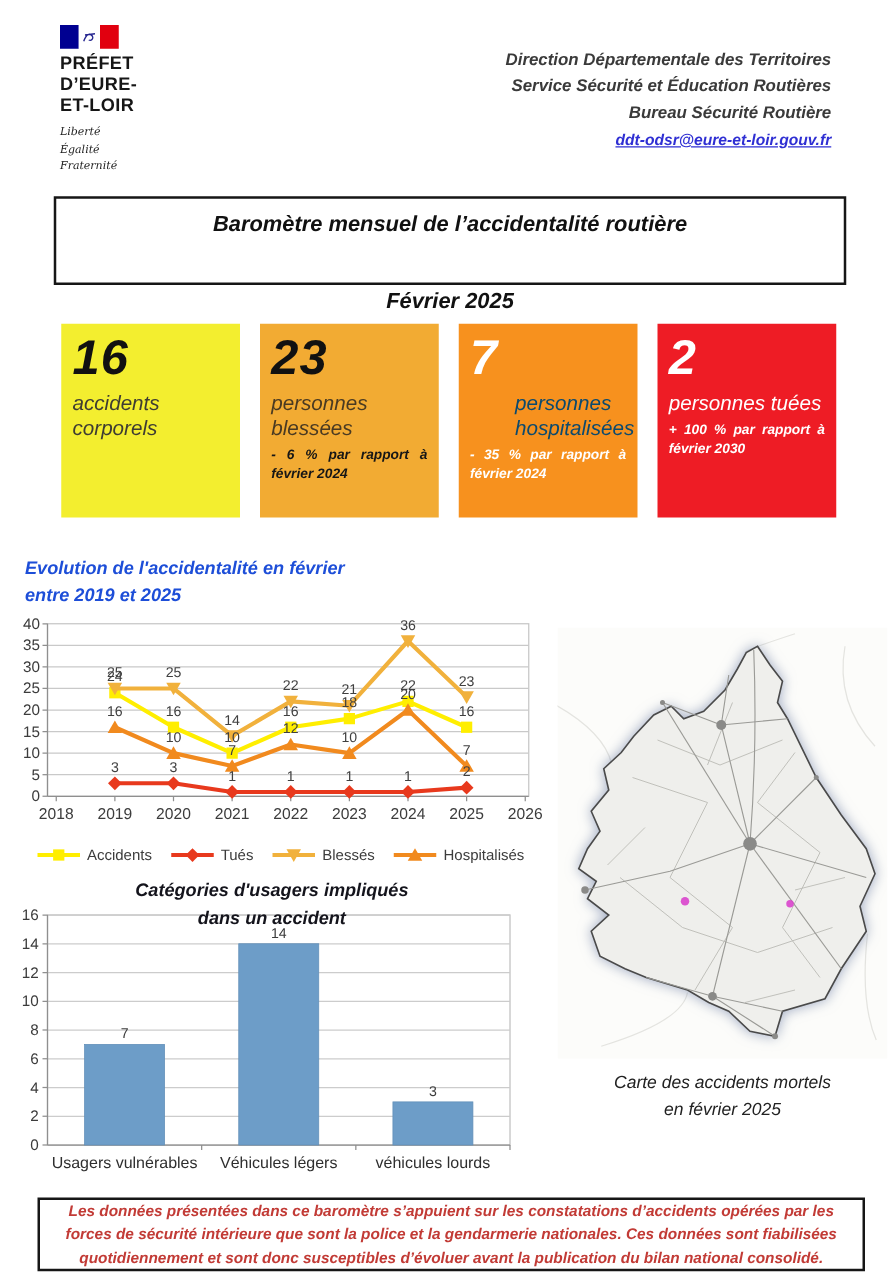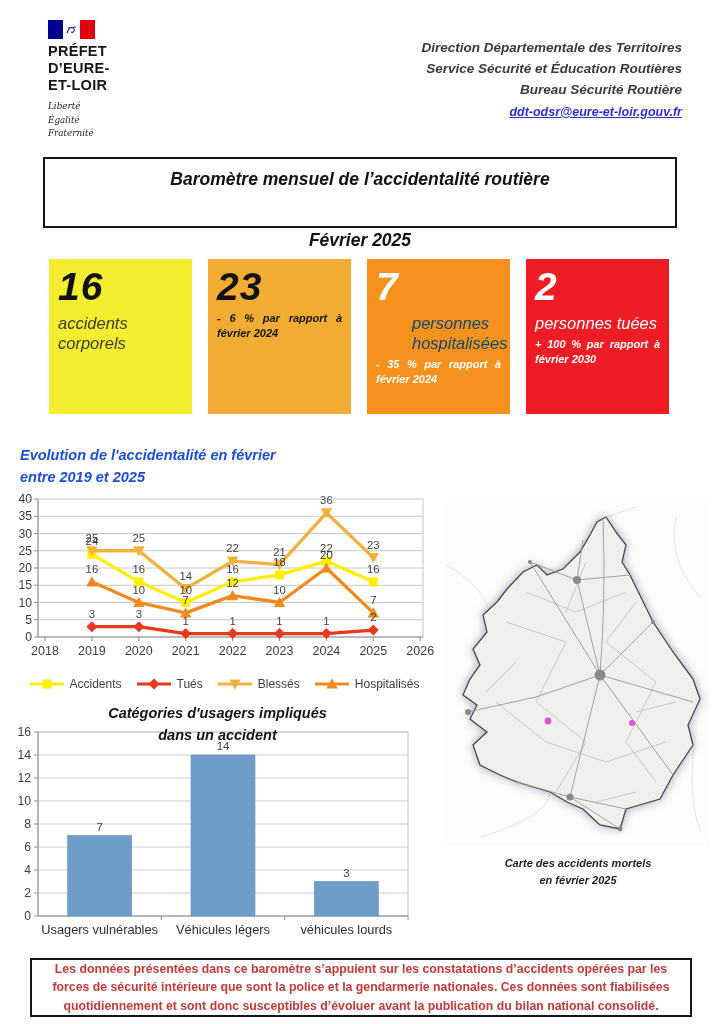--- a/index.html
+++ b/index.html
@@ -10,21 +10,21 @@
   
   .gov-logo{position:absolute;left:48px;top:20px;width:130px;}
   .flag{display:flex;width:47px;height:19px;margin-bottom:4px;}
   .flag .b{width:15px;background:#000091;}
   .flag .w{width:17px;background:#ffffff;position:relative;}
   .flag .r{width:15px;background:#e1000f;}
   .pref-name{font-weight:bold;font-size:14.5px;line-height:1.16;letter-spacing:.3px;
     color:#161616;white-space:pre-line;}
   .motto{font-family:"DejaVu Serif",serif;font-style:italic;font-size:8.8px;
     line-height:1.5;margin-top:7px;white-space:pre-line;color:#222;}
-  .header-right{position:absolute;top:38px;right:35px;text-align:right;
+  .header-right{position:absolute;top:38px;right:52px;text-align:right;
     font-weight:bold;font-style:italic;font-size:13.5px;line-height:1.55;color:#3a3a3a;}
   .email-link{display:inline-block;margin-top:2px;color:#2f2fd3;font-size:12.5px;
     font-weight:bold;font-style:italic;text-decoration:underline;cursor:pointer;}
   
   .title-box{position:absolute;left:43px;top:157px;width:630px;height:67px;
     border:2px solid #161616;display:flex;flex-direction:column;justify-content:center;
     text-align:center;gap:5px;}
   .title-box div{font-weight:bold;font-style:italic;font-size:17.5px;color:#111;margin-top:35px;}
   
   .cards{position:absolute;left:49px;top:259px;display:flex;gap:16px;}
@@ -42,26 +42,26 @@
     justify-content:center;align-items:center;gap:13px;font-size:12px;color:#3c3c3c;}
   .legend-item{display:flex;align-items:center;gap:4px;}
   .chart2-title{position:absolute;left:25px;top:703px;width:385px;text-align:center;
     font-weight:bold;font-style:italic;font-size:14.5px;line-height:1.5;color:#14141c;
     white-space:pre-line;z-index:2;}
   #bar-chart{position:absolute;left:16px;top:724px;width:405px;height:220px;z-index:1;}
   svg text{font-family:"Liberation Sans",sans-serif;}
   
   #map{position:absolute;left:446px;top:502px;width:264px;height:345px;}
   .map-caption{position:absolute;left:446px;top:855px;width:264px;text-align:center;
-    font-style:italic;font-weight:bold;font-size:11px;line-height:1.55;color:#222;
+    font-style:italic;font-weight:normal;font-size:14px;line-height:1.55;color:#222;
     white-space:pre-line;}
   
   .disclaimer-box{position:absolute;left:30px;top:958px;width:662px;height:59px;
     box-sizing:border-box;border:2px solid #161616;display:flex;align-items:center;justify-content:center;}
-  .disclaimer-text{font-size:12.3px;font-weight:bold;color:#c23b36;
+  .disclaimer-text{font-size:12.3px;font-weight:bold;font-style:italic;color:#c23b36;
     text-align:center;line-height:1.5;padding:0 12px;}
 </style>
 </head>
 <body>
 
 <div class="gov-logo">
   <div class="flag">
     <div class="b"></div>
     <div class="w">
       <svg width="17" height="19">
@@ -90,20 +90,21 @@
   <div>Février 2025</div>
 </div>
 
 <div class="cards">
   <div class="stat-card" style="background: rgb(243, 238, 47);">
     <div class="stat-value" style="color: rgb(17, 17, 17);">16</div>
     <div class="stat-label" style="color: rgb(62, 60, 50);">accidents corporels</div>
   </div>
   <div class="stat-card" style="background: rgb(242, 171, 51);">
     <div class="stat-value" style="color: rgb(17, 17, 17);">23</div>
+    <div class="stat-label" style="color: rgb(74, 58, 34);">personnes blessées</div>
     <div class="stat-note" style="color: rgb(22, 22, 22);">- 6 % par rapport à février 2024</div>
   </div>
   <div class="stat-card" style="background: rgb(247, 145, 30);">
     <div class="stat-value" style="color: rgb(255, 255, 255);">7</div>
     <div class="stat-label" style="color: #0c4a6e; margin-left: 36px;">personnes hospitalisées</div>
     <div class="stat-note" style="color: rgb(255, 255, 255);">- 35 % par rapport à février 2024</div>
   </div>
   <div class="stat-card" style="background: rgb(238, 28, 37);">
     <div class="stat-value" style="color: rgb(255, 255, 255);">2</div>
     <div class="stat-label" style="color: rgb(255, 255, 255);">personnes tuées</div>

